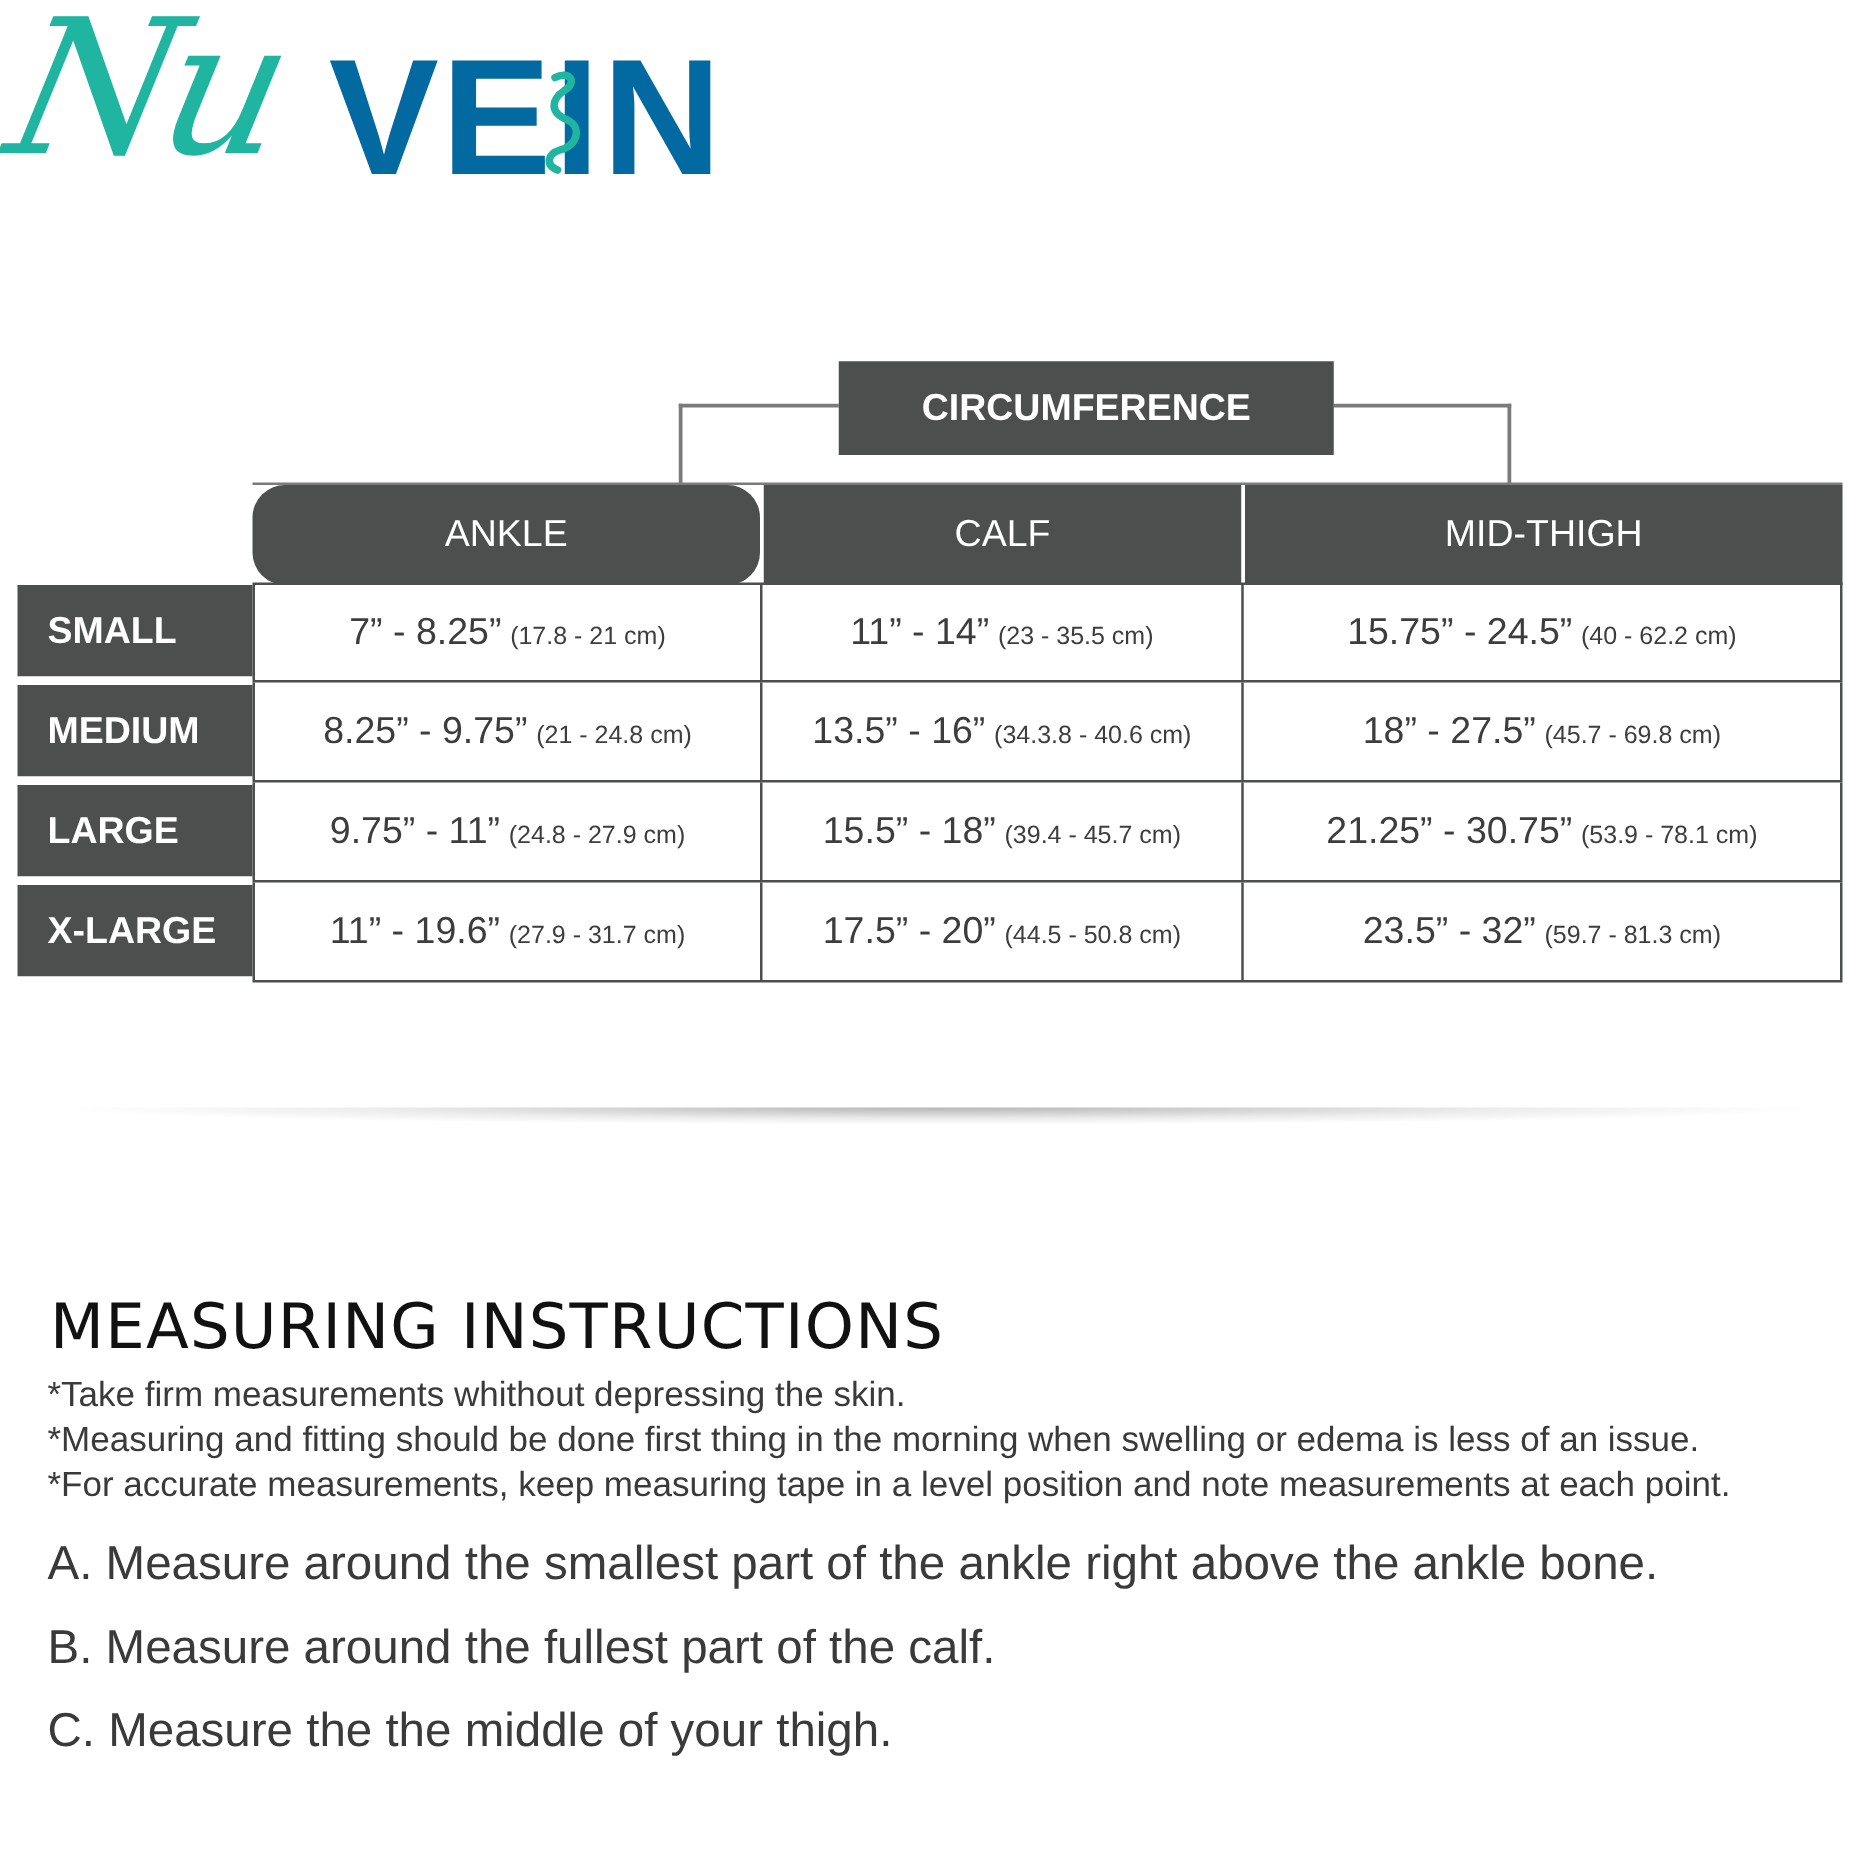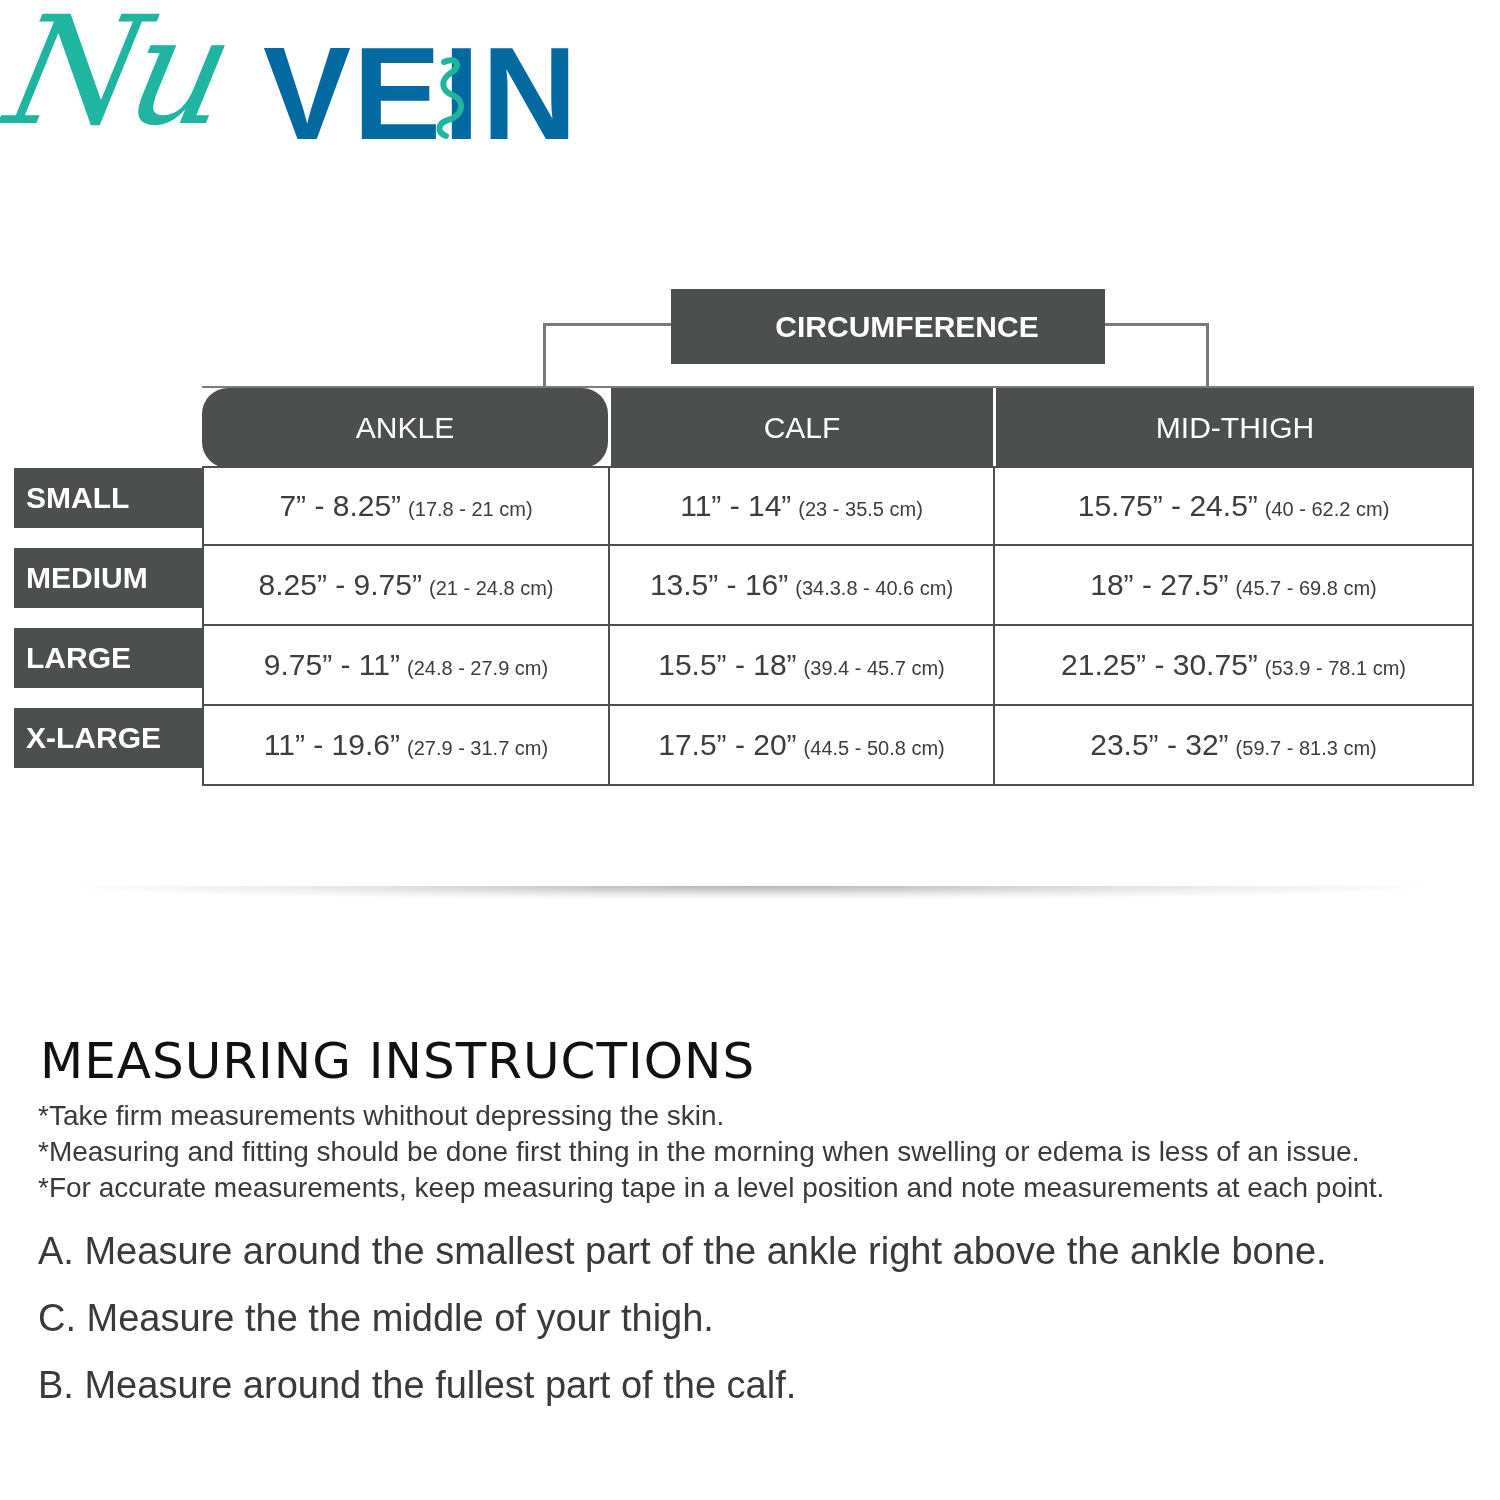--- a/index.html
+++ b/index.html
@@ -13,38 +13,38 @@
                font-size: 150px; color: #1fb5a0; letter-spacing: -10px; line-height: 1;
                transform: skewX(-12deg); }
     .logo-vein { position: absolute; left: 255px; top: 22px;
                  font-family: "Liberation Sans", sans-serif; font-weight: bold;
                  font-size: 132px; color: #0369a1; letter-spacing: 2px; line-height: 1; }
     .logo-swirl { position: absolute; left: 418px; top: 50px; width: 50px; height: 90px; }
 
     
     .circ-box { position: absolute; left: 671px; top: 289px; width: 396px; height: 75px;
                 background: #4d4f4f; color: #fff; display: flex; align-items: center;
-                justify-content: center; font-weight: bold; font-size: 30px; padding-left: 38px; }
+                justify-content: center; font-weight: bold; font-size: 30px; }
     .bracket-left { position: absolute; left: 543px; top: 323px; width: 128px; height: 64px;
                     border-top: 3px solid #7b7b7b; border-left: 3px solid #7b7b7b; box-sizing: border-box; }
     .bracket-right { position: absolute; left: 1067px; top: 323px; width: 142px; height: 64px;
                      border-top: 3px solid #7b7b7b; border-right: 3px solid #7b7b7b; box-sizing: border-box; }
 
     
     .header-row { position: absolute; left: 202px; top: 386px; width: 1272px; height: 82px;
                   border-top: 2px solid #7b7b7b; box-sizing: border-box; display: flex; }
     .col-head { background: #4d4f4f; color: #fff; font-size: 30px; display: flex;
                 align-items: center; justify-content: center; height: 100%; box-sizing: border-box; }
     .col-head.c1 { width: 406px; border-radius: 26px; }
     .col-head.c2 { width: 385px; border-left: 3px solid #fff; }
     .col-head.c3 { width: 481px; border-left: 3px solid #fff; }
 
-    .size-label { position: absolute; left: 14px; width: 188px; height: 60px;
+    .size-label { position: absolute; left: 14px; width: 188px; height: 73px;
                   background: #4d4f4f; color: #fff; font-weight: bold; font-size: 30px;
-                  display: flex; align-items: center; padding-left: 12px; box-sizing: border-box; }
+                  display: flex; align-items: center; padding-left: 24px; box-sizing: border-box; }
 
     .grid { position: absolute; left: 202px; top: 466px; width: 1272px; }
     .grid-row { display: flex; height: 80px; box-sizing: border-box;
                 border-bottom: 2px solid #4d4f4f; }
     .grid-row:first-child { border-top: 2px solid #4d4f4f; }
     .cell { display: flex; align-items: center; justify-content: center; height: 100%;
             box-sizing: border-box; border-left: 2px solid #4d4f4f; white-space: nowrap; }
     .cell:last-child { border-right: 2px solid #4d4f4f; }
     .cell.c1 { width: 406px; }
     .cell.c2 { width: 385px; }
@@ -151,15 +151,15 @@
 <div class="divider"></div>
 
 <div class="instr-title">MEASURING INSTRUCTIONS</div>
 <div class="notes">
   <div>*Take firm measurements whithout depressing the skin.</div>
   <div>*Measuring and fitting should be done first thing in the morning when swelling or edema is less of an issue.</div>
   <div>*For accurate measurements, keep measuring tape in a level position and note measurements at each point.</div>
 </div>
 <div class="steps">
   <div class="step">A. Measure around the smallest part of the ankle right above the ankle bone.</div>
+  <div class="step">B. Measure around the fullest part of the calf.</div>
   <div class="step">C. Measure the the middle of your thigh.</div>
-  <div class="step">B. Measure around the fullest part of the calf.</div>
 </div>
 
 </body></html>

